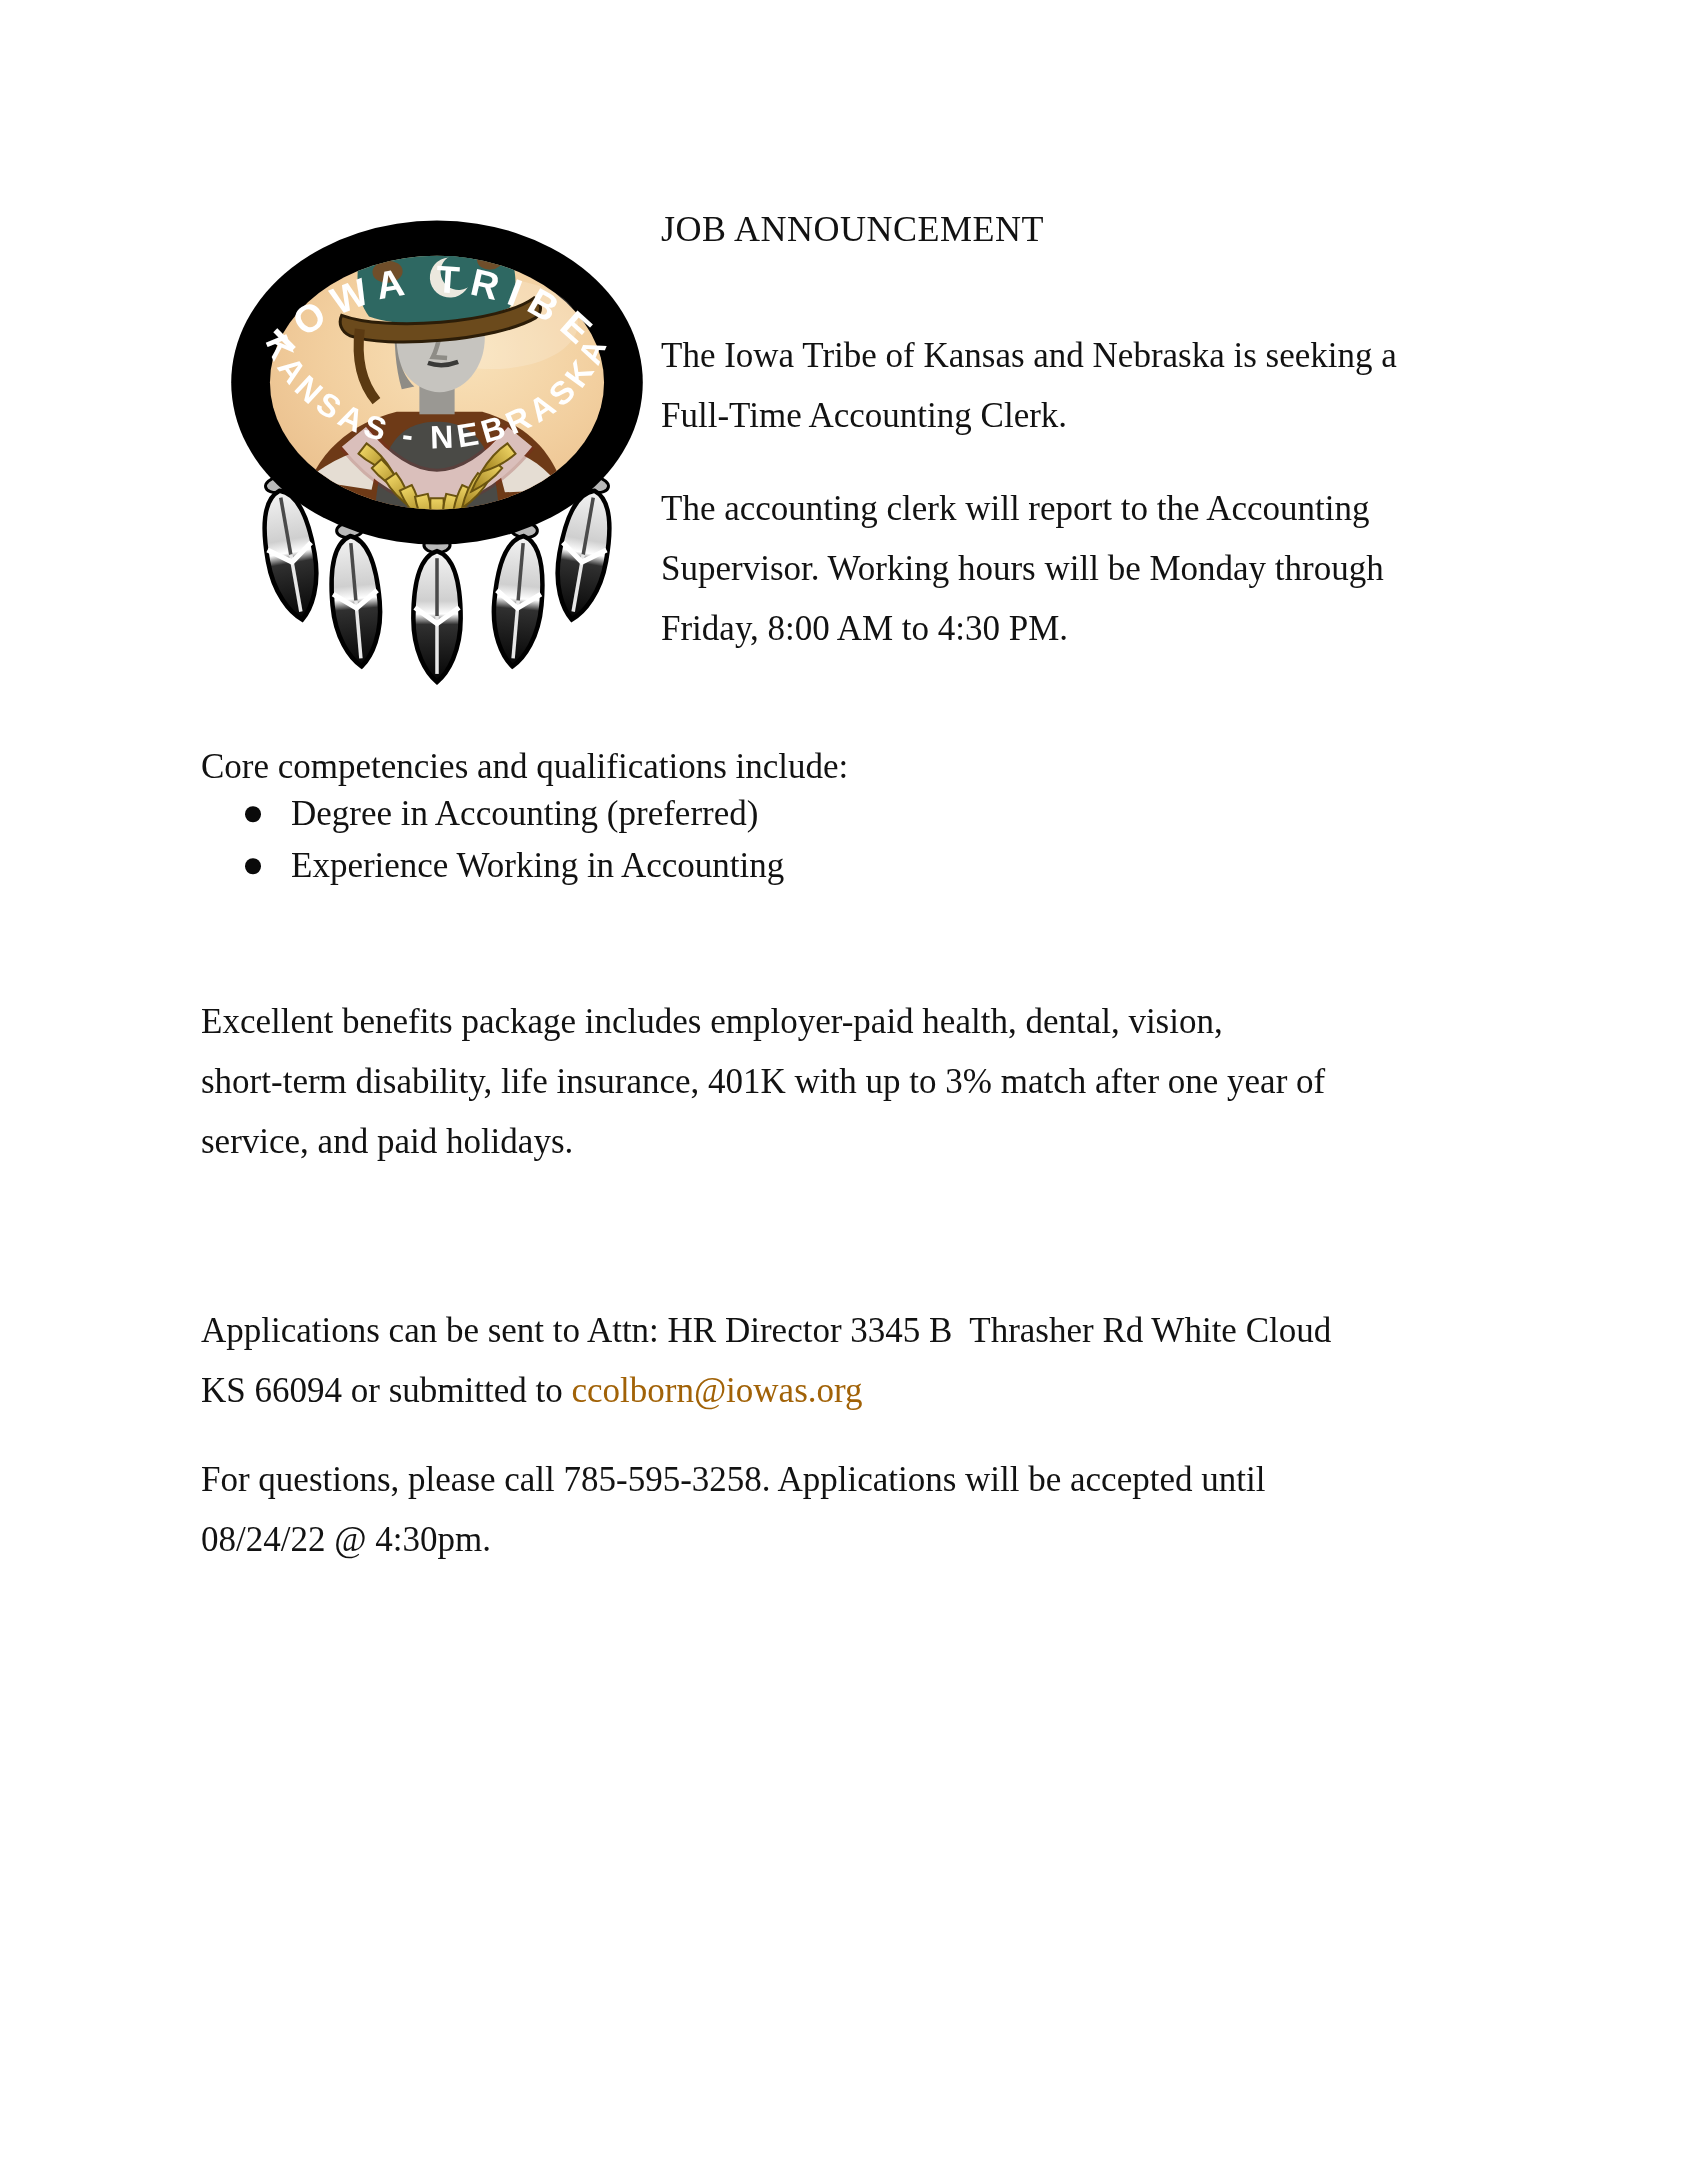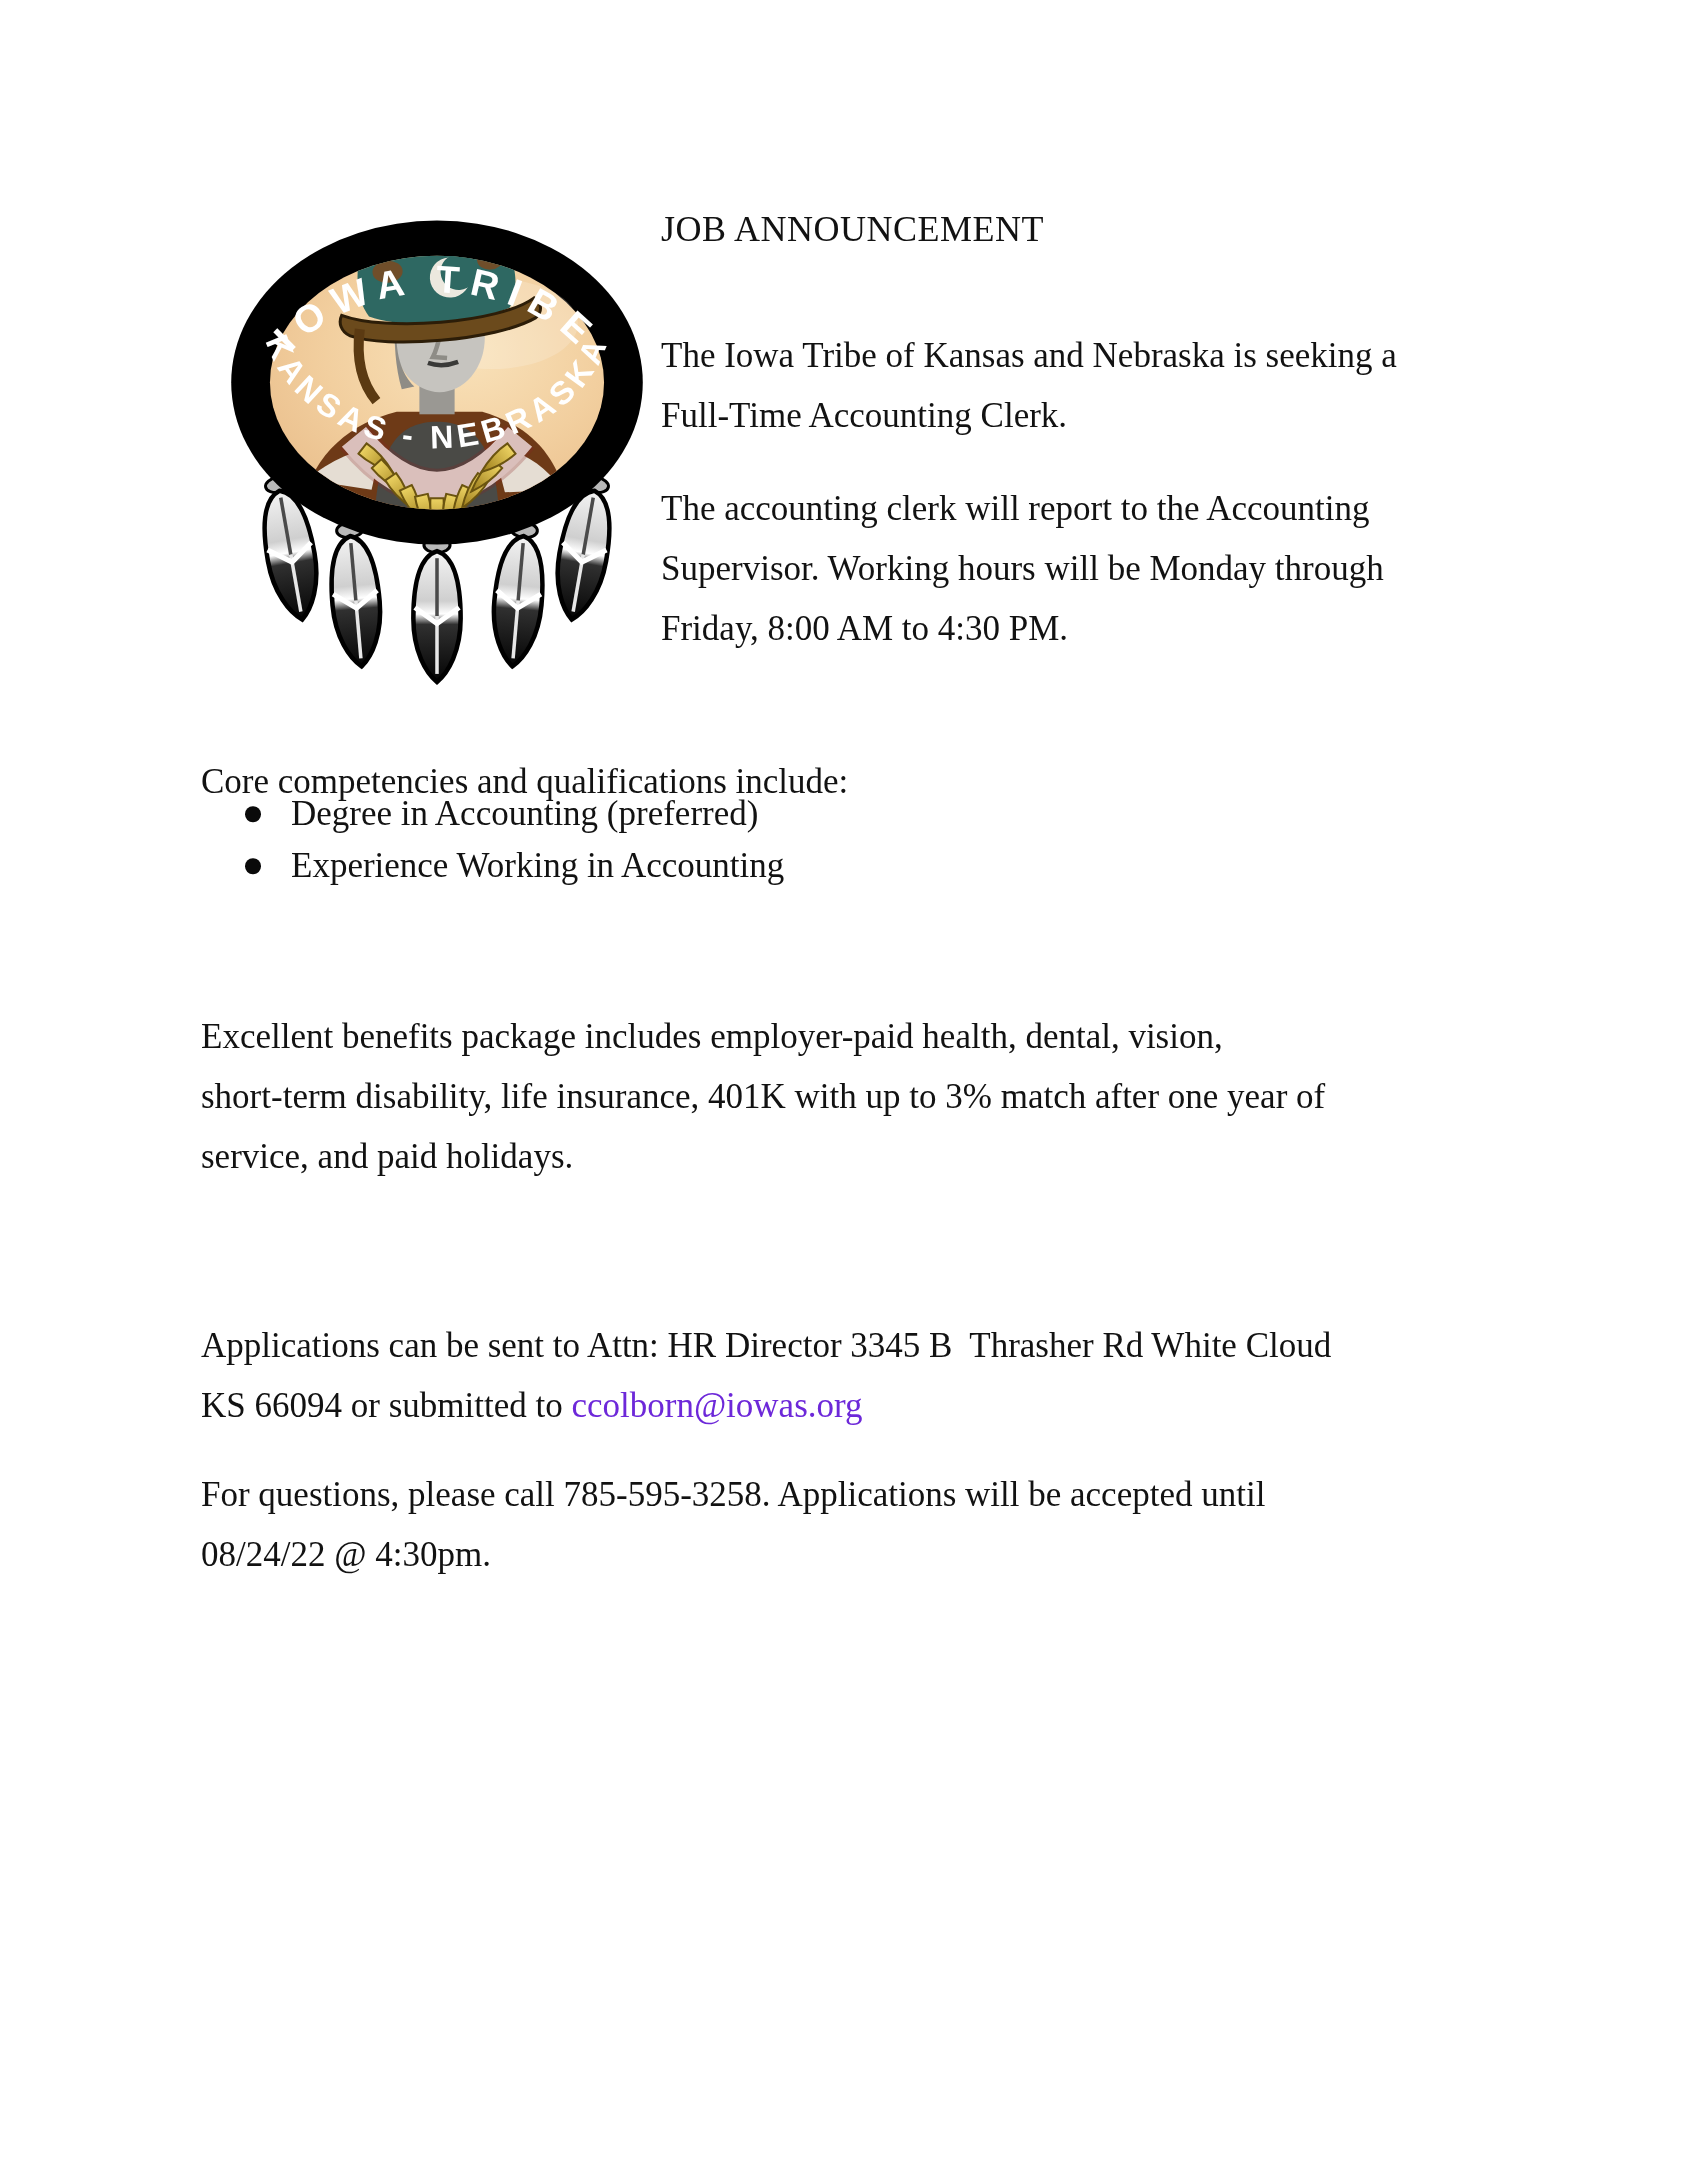--- a/index.html
+++ b/index.html
@@ -11,21 +11,21 @@
     color:#121212;
     overflow:hidden;
   }
   .tb{
     position:absolute;
     font-size:35px;
     line-height:60px;
     white-space:pre-wrap;
     margin:0;
   }
-  .body-col{left:201px;width:1367px;margin-top:15px;}
+  .body-col{left:201px;width:1367px;}
   .right-col{left:661px;width:879px;}
   .doc-title{
     position:absolute;
     left:661px;top:194px;
     font-size:36px;line-height:70px;
     letter-spacing:0.5px;
     margin:0;
     font-weight:normal;
   }
   ul.bullets{
@@ -36,21 +36,21 @@
     position:relative;
     font-size:35px;line-height:52px;
     padding-left:90px;
   }
   .bullet-dot{
     position:absolute;left:44px;top:50%;
     width:15.6px;height:15.6px;border-radius:50%;
     background:#0a0a0a;
     transform:translateY(-50%);
   }
-  .email-link{color:#6d28d9;text-decoration:none;cursor:pointer;}
+  .email-link{color:#a16207;text-decoration:none;cursor:pointer;}
   .logo-wrap{
     position:absolute;left:230px;top:208px;
     width:414px;height:478px;
   }
   .logo-wrap svg{width:100%;height:100%;display:block;}
 </style>
 </head>
 <body>
 
 <div class="page">

